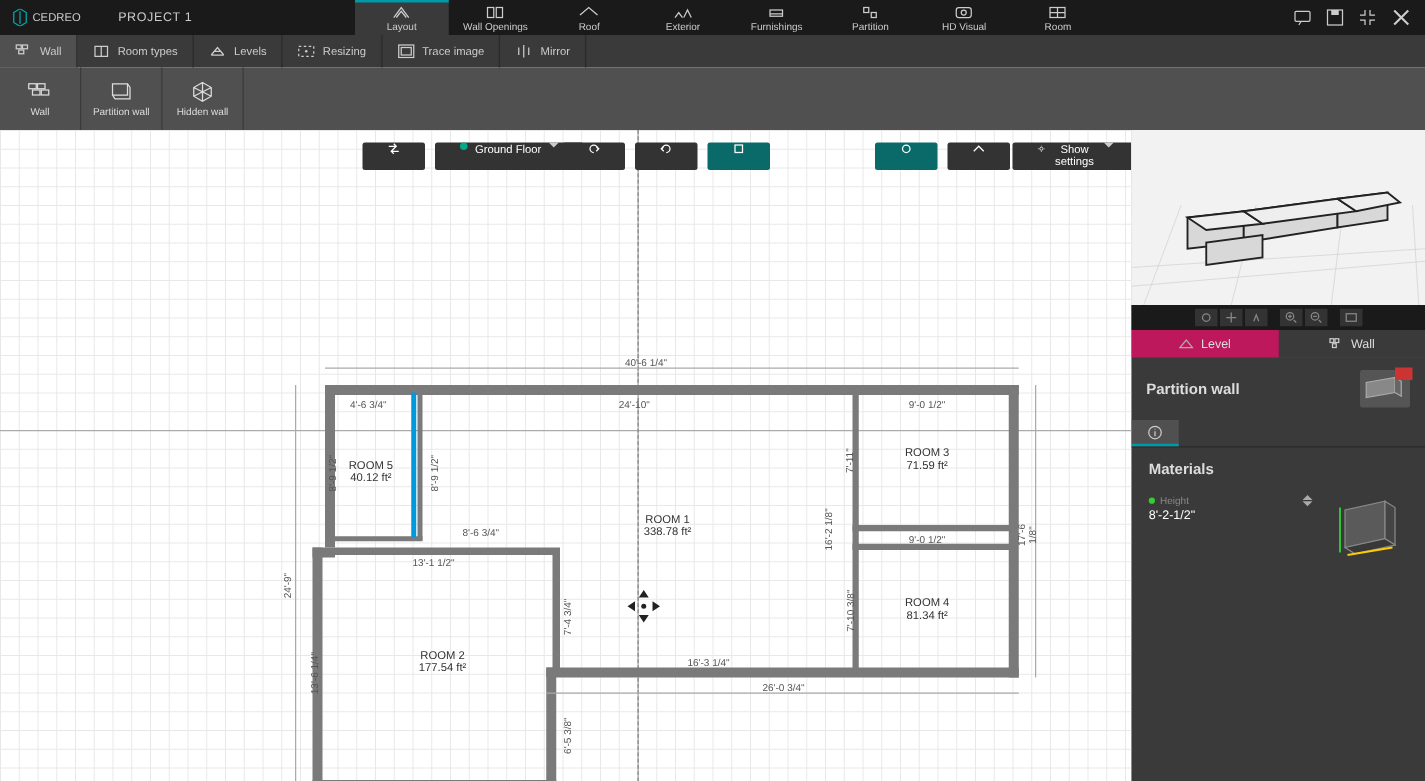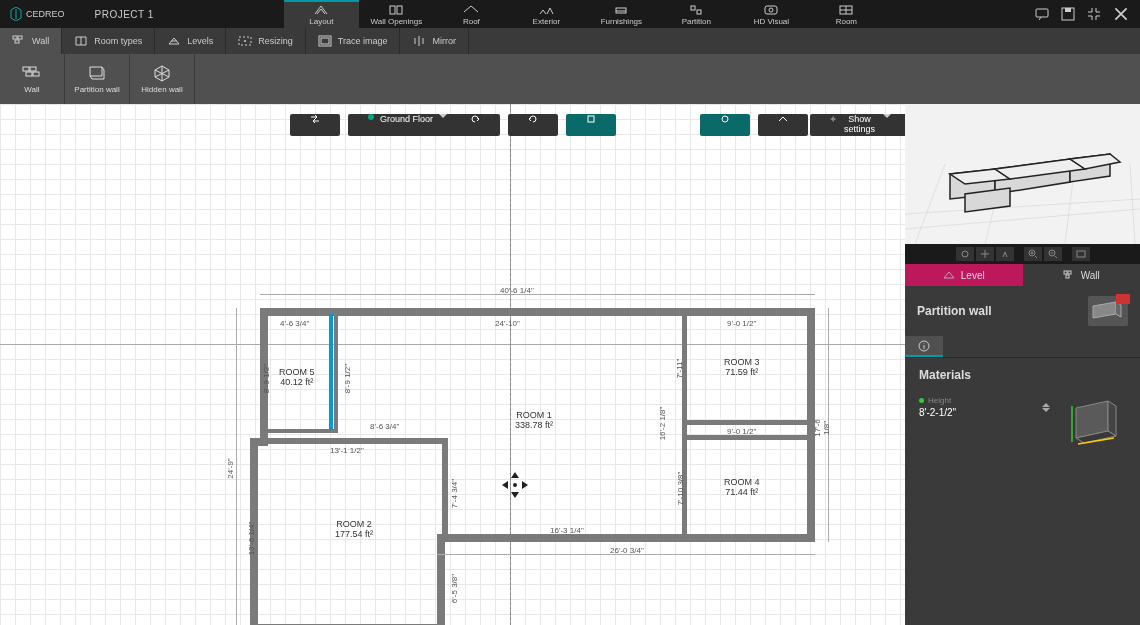--- a/index.html
+++ b/index.html
@@ -65,21 +65,21 @@
 .panel-header { padding: 10px 12px; display: flex; align-items: center; justify-content: space-between; }
 .panel-header .ttl { font-size: 12px; font-weight: bold; }
 .panel-header .thumb { width: 40px; height: 30px; background: #555; border-radius: 2px; position: relative; }
 .delete-btn { position: absolute; top: -2px; right: -2px; width: 14px; height: 10px; background: #c33; }
 
 .mini-tabs { height: 22px; display: flex; border-bottom: 1px solid #2a2a2a; }
 .mini-tab { width: 38px; display: flex; align-items: center; justify-content: center; background: #505050; border-bottom: 2px solid #0099aa; cursor: pointer; }
 
 .panel-body { padding: 10px 14px; }
 .sec-title { font-size: 12px; font-weight: bold; margin-bottom: 14px; }
-.prop-row { display: flex; align-items: center; margin-bottom: 14px; gap: 10px; }
+.prop-row { display: flex; margin-bottom: 14px; gap: 10px; }
 .prop-left { flex: 1; }
 .prop-label { font-size: 8px; color: #888; display: flex; align-items: center; gap: 4px; }
 .prop-label .pdot { width: 5px; height: 5px; border-radius: 50%; }
 .prop-val { font-size: 10px; color: #fff; margin-top: 2px; }
 .spinner { width: 10px; display: flex; flex-direction: column; gap: 1px; cursor: pointer; }
 .spinner .sp { width: 0; height: 0; border-left: 4px solid transparent; border-right: 4px solid transparent; }
 .spinner .up { border-bottom: 4px solid #aaa; }
 .spinner .dn { border-top: 4px solid #aaa; }
 .wall3d { width: 60px; height: 55px; }
 
@@ -327,21 +327,21 @@
       <div class="room-label" style="left:85px;top:315px">
           <div class="name">ROOM 2</div>
           <div class="area">177.54 ft²</div>
         </div>
       <div class="room-label" style="left:474px;top:153px">
           <div class="name">ROOM 3</div>
           <div class="area">71.59 ft²</div>
         </div>
       <div class="room-label" style="left:474px;top:273px">
           <div class="name">ROOM 4</div>
-          <div class="area">71.44 ft²</div>
+          <div class="area">81.34 ft²</div>
         </div>
       <div class="room-label" style="left:29px;top:163px">
           <div class="name">ROOM 5</div>
           <div class="area">40.12 ft²</div>
         </div>
 
       <div class="dim-line" style="left:10px;top:90px;width:555px;height:1px"></div>
       <div class="dim" style="left:250px;top:82px">40'-6 1/4"</div>
       <div class="dim" style="left:30px;top:115px">4'-6 3/4"</div>
       <div class="dim" style="left:245px;top:115px">24'-10"</div>

